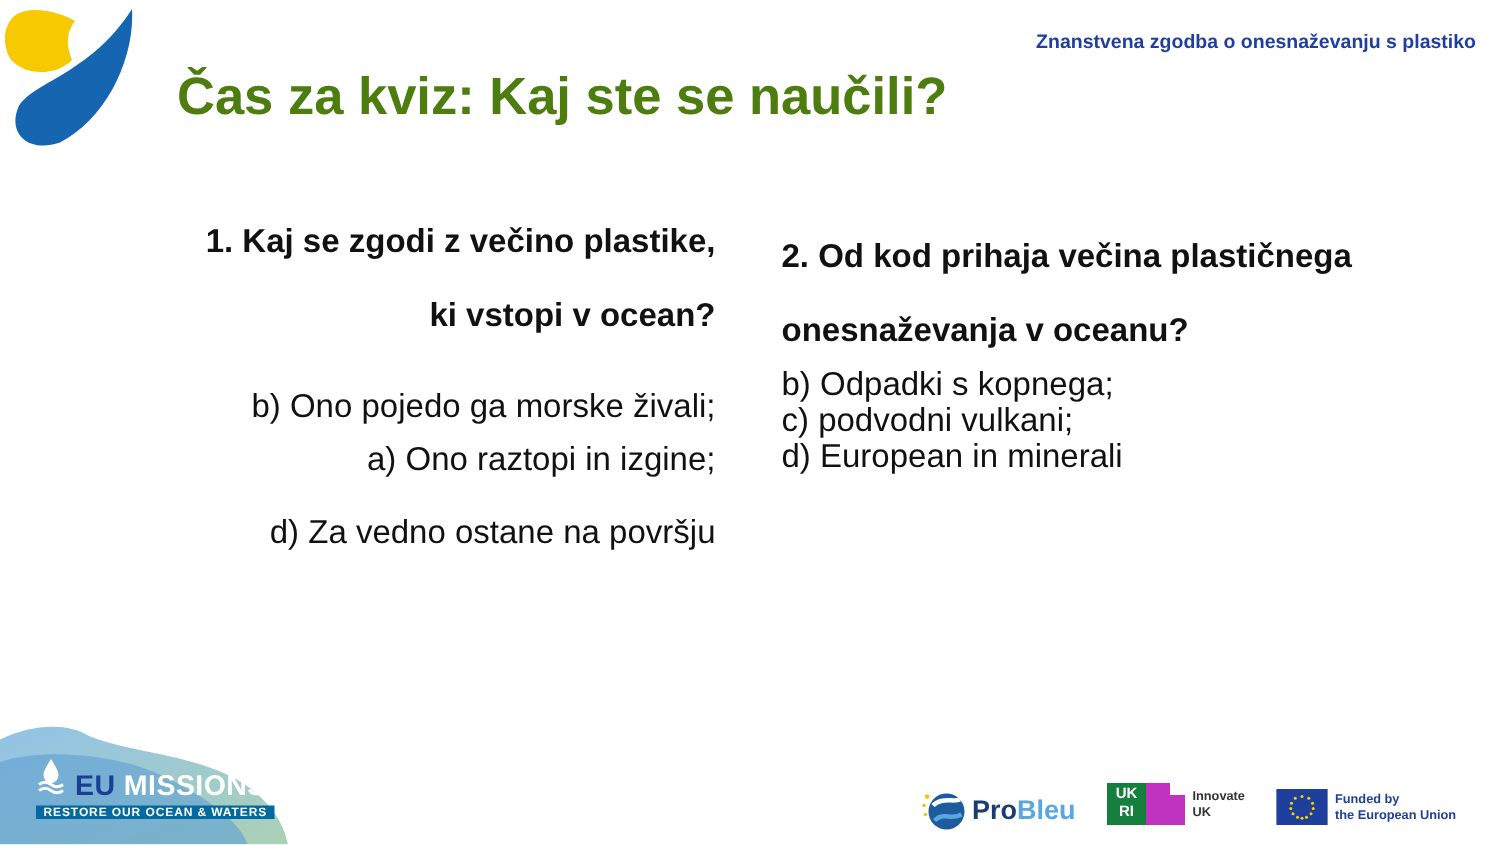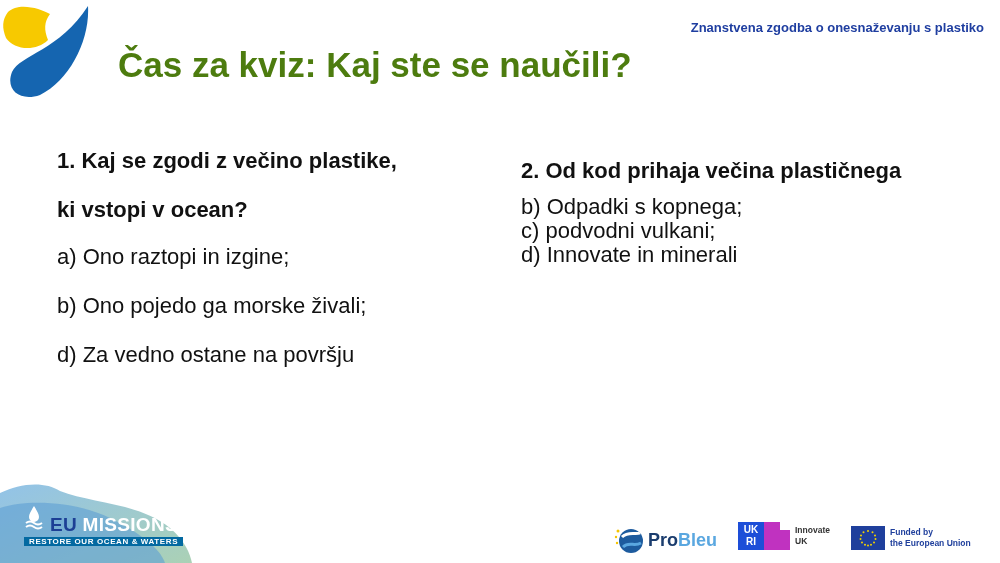--- a/index.html
+++ b/index.html
@@ -12,21 +12,21 @@
   .header-tag {
     position: absolute; right: 16px; top: 20px;
     font-size: 13px; font-weight: bold; color: #1f3ea0; text-align: center;
   }
   .title {
     position: absolute; left: 118px; top: 45px;
     font-size: 35px; font-weight: bold; color: #4d7c0f;
     white-space: nowrap;
   }
   .col { position: absolute; color: #111; }
-  .col.left { left: 57px; top: 136px; width: 420px; }
+  .col.left { left: 57px; top: 136px; width: 420px; text-align: right; }
   .col.right { left: 521px; top: 146px; width: 460px; }
   .q { font-size: 22px; font-weight: bold; line-height: 49px; margin: 0; }
   .opt { font-size: 22px; line-height: 24px; margin: 0; }
   .col.left .opt { margin-top: 25px; }
   .col.left .opt.first { margin-top: 11px; }
   .col.right .opt { }
   .col.right .opt.first { margin-top: 15px; }
 
   .eu-missions { position: absolute; left: 0; bottom: 0; width: 200px; height: 90px; }
   .eu-text {
@@ -40,21 +40,21 @@
     padding: 0 5px; letter-spacing: 0.6px;
   }
   .drop-icon { position: absolute; left: 25px; top: 505px; width: 18px; height: 26px; }
 
   .probleu { position: absolute; left: 614px; top: 524px; height: 32px; display: flex; align-items: center; }
   .probleu-text { font-size: 18px; font-weight: bold; margin-left: 4px; }
   .probleu-text .pro { color: #1b3d6e; }
   .probleu-text .bleu { color: #5aa7e0; }
 
   .ukri { position: absolute; left: 738px; top: 522px; display: flex; align-items: center; }
-  .ukri-box { width: 26px; height: 28px; background: #1d4ed8; color: #fff; font-size: 10px; font-weight: bold; line-height: 12px; text-align: center; padding-top: 2px; box-sizing: border-box; }
+  .ukri-box { width: 26px; height: 28px; background: #15803d; color: #fff; font-size: 10px; font-weight: bold; line-height: 12px; text-align: center; padding-top: 2px; box-sizing: border-box; }
   .ukri-pink { width: 26px; height: 28px; background: #c032c0; position: relative; }
   .ukri-pink::after { content: ""; position: absolute; right: 0; top: 0; width: 10px; height: 8px; background: #ffffff; }
   .innov-text { font-size: 8.5px; font-weight: bold; color: #333; margin-left: 5px; line-height: 11px; }
 
   .eu-fund { position: absolute; left: 851px; top: 526px; display: flex; align-items: center; }
   .eu-flag { width: 34px; height: 24px; background: #1f3f9c; position: relative; }
   .fund-text { font-size: 8.5px; font-weight: bold; color: #1f3f9c; margin-left: 5px; line-height: 11px; }
 </style>
 </head>
 <body>
@@ -63,30 +63,31 @@
   <path d="M88 6 C 90 40, 70 80, 40 95 C 20 102, 5 90, 12 72 C 20 55, 60 50, 88 6 Z" fill="#1565b0"></path>
   <path d="M8 12 C 18 2, 40 8, 50 14 C 44 22, 44 30, 48 40 C 36 52, 14 50, 6 38 C 2 28, 2 20, 8 12 Z" fill="#f7c900"></path>
 </svg>
 
 <div class="header-tag">Znanstvena zgodba o onesnaževanju s plastiko</div>
 <div class="title">Čas za kviz: Kaj ste se naučili?</div>
 
 <div class="col left">
   <p class="q">1. Kaj se zgodi z večino plastike,</p>
   <p class="q">ki vstopi v ocean?</p>
+  <p class="opt">b) Ono pojedo ga morske živali;</p>
   <p class="opt first">a) Ono raztopi in izgine;</p>
-  <p class="opt">b) Ono pojedo ga morske živali;</p>
   <p class="opt">d) Za vedno ostane na površju</p>
 </div>
 
 <div class="col right">
   <p class="q">2. Od kod prihaja večina plastičnega</p>
+  <p class="q">onesnaževanja v oceanu?</p>
   <p class="opt">b) Odpadki s kopnega;</p>
   <p class="opt">c) podvodni vulkani;</p>
-  <p class="opt">d) Innovate in minerali</p>
+  <p class="opt">d) European in minerali</p>
 </div>
 
 <svg class="eu-missions" viewBox="0 0 200 90">
   <defs>
     <linearGradient id="g1" x1="0" y1="0" x2="1" y2="1">
       <stop offset="0" stop-color="#7fb8e4"></stop>
       <stop offset="1" stop-color="#9cc9a8"></stop>
     </linearGradient>
   </defs>
   <path d="M0 20 C 20 10, 45 8, 60 18 C 90 30, 140 30, 170 55 C 185 68, 190 80, 192 90 L 0 90 Z" fill="url(#g1)" opacity="0.85"></path>

